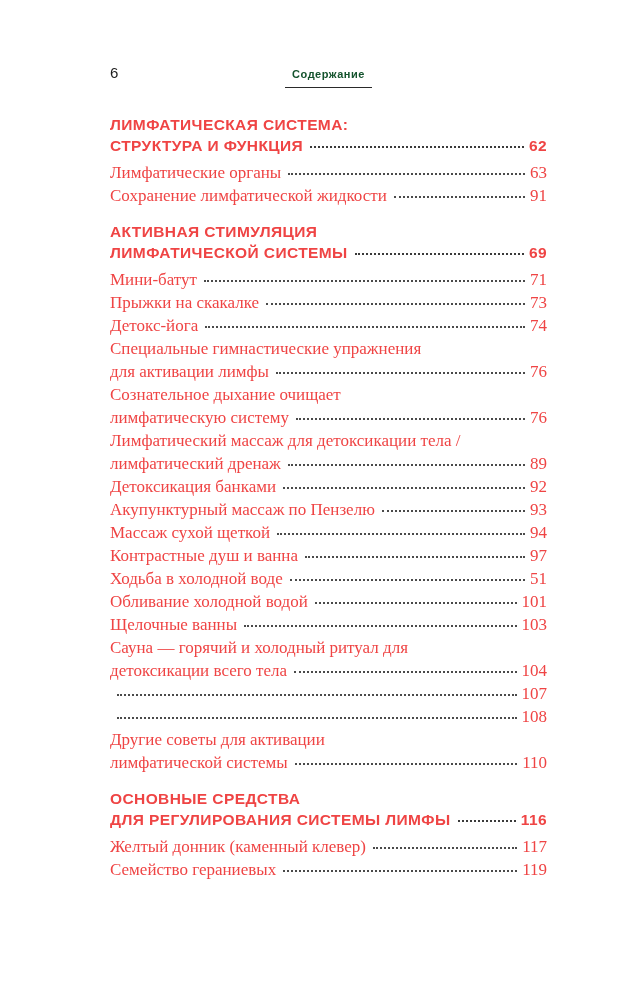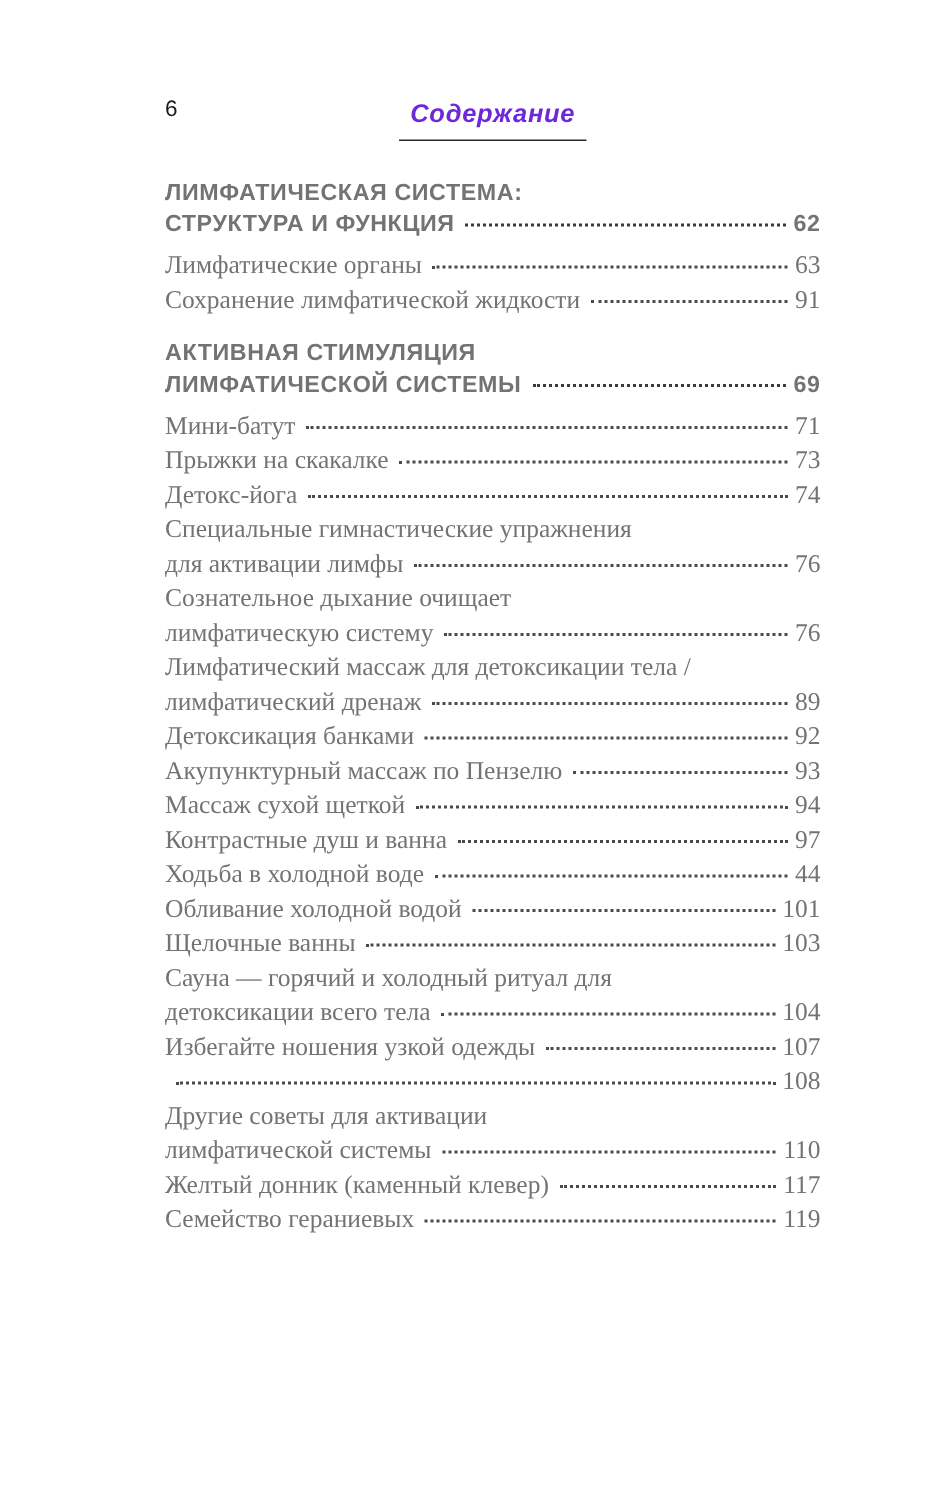--- a/index.html
+++ b/index.html
@@ -32,31 +32,30 @@
     left: 0;
     top: 0;
     font-family: "Liberation Sans", sans-serif;
     font-size: 15px;
     color: #1c1c1c;
   }
   .header-title {
     display: inline-block;
     font-family: "Liberation Sans", sans-serif;
     font-weight: bold;
-    font-size: 17px;
+    font-size: 11px;
     letter-spacing: 0.5px;
-    color: #6d28d9;
+    color: #14532d;
     border-bottom: 1.2px solid #2a2a2a;
     padding: 2px 7px 7px 7px;
-    font-style: italic;
   }
   .toc {
     font-family: "Liberation Serif", serif;
     font-size: 17px;
-    color: #737373;
+    color: #ef4444;
   }
   .toc-entry { margin: 0; }
   .toc-line {
     display: flex;
     align-items: baseline;
     line-height: 23px;
   }
   .toc-text { white-space: nowrap; }
   .leader {
     flex: 1;
@@ -196,21 +195,21 @@
         <div class="toc-line">
           <span class="toc-text">Контрастные душ и ванна</span>
           <span class="leader"></span>
           <span class="pagenum">97</span>
         </div>
       </div>
       <div class="toc-entry item">
         <div class="toc-line">
           <span class="toc-text">Ходьба в холодной воде</span>
           <span class="leader"></span>
-          <span class="pagenum">44</span>
+          <span class="pagenum">51</span>
         </div>
       </div>
       <div class="toc-entry item">
         <div class="toc-line">
           <span class="toc-text">Обливание холодной водой</span>
           <span class="leader"></span>
           <span class="pagenum">101</span>
         </div>
       </div>
       <div class="toc-entry item">
@@ -225,39 +224,48 @@
           <span class="toc-text">Сауна — горячий и холодный ритуал для</span>
         </div>
         <div class="toc-line">
           <span class="toc-text">детоксикации всего тела</span>
           <span class="leader"></span>
           <span class="pagenum">104</span>
         </div>
       </div>
       <div class="toc-entry item">
         <div class="toc-line">
-          <span class="toc-text">Избегайте ношения узкой одежды</span>
           <span class="leader"></span>
           <span class="pagenum">107</span>
         </div>
       </div>
       <div class="toc-entry item">
         <div class="toc-line">
           <span class="leader"></span>
           <span class="pagenum">108</span>
         </div>
       </div>
       <div class="toc-entry item">
         <div class="toc-line">
           <span class="toc-text">Другие советы для активации</span>
         </div>
         <div class="toc-line">
           <span class="toc-text">лимфатической системы</span>
           <span class="leader"></span>
           <span class="pagenum">110</span>
+        </div>
+      </div>
+      <div class="toc-entry heading">
+        <div class="toc-line">
+          <span class="toc-text">ОСНОВНЫЕ СРЕДСТВА</span>
+        </div>
+        <div class="toc-line">
+          <span class="toc-text">ДЛЯ РЕГУЛИРОВАНИЯ СИСТЕМЫ ЛИМФЫ</span>
+          <span class="leader"></span>
+          <span class="pagenum">116</span>
         </div>
       </div>
       <div class="toc-entry item">
         <div class="toc-line">
           <span class="toc-text">Желтый донник (каменный клевер)</span>
           <span class="leader"></span>
           <span class="pagenum">117</span>
         </div>
       </div>
       <div class="toc-entry item">

